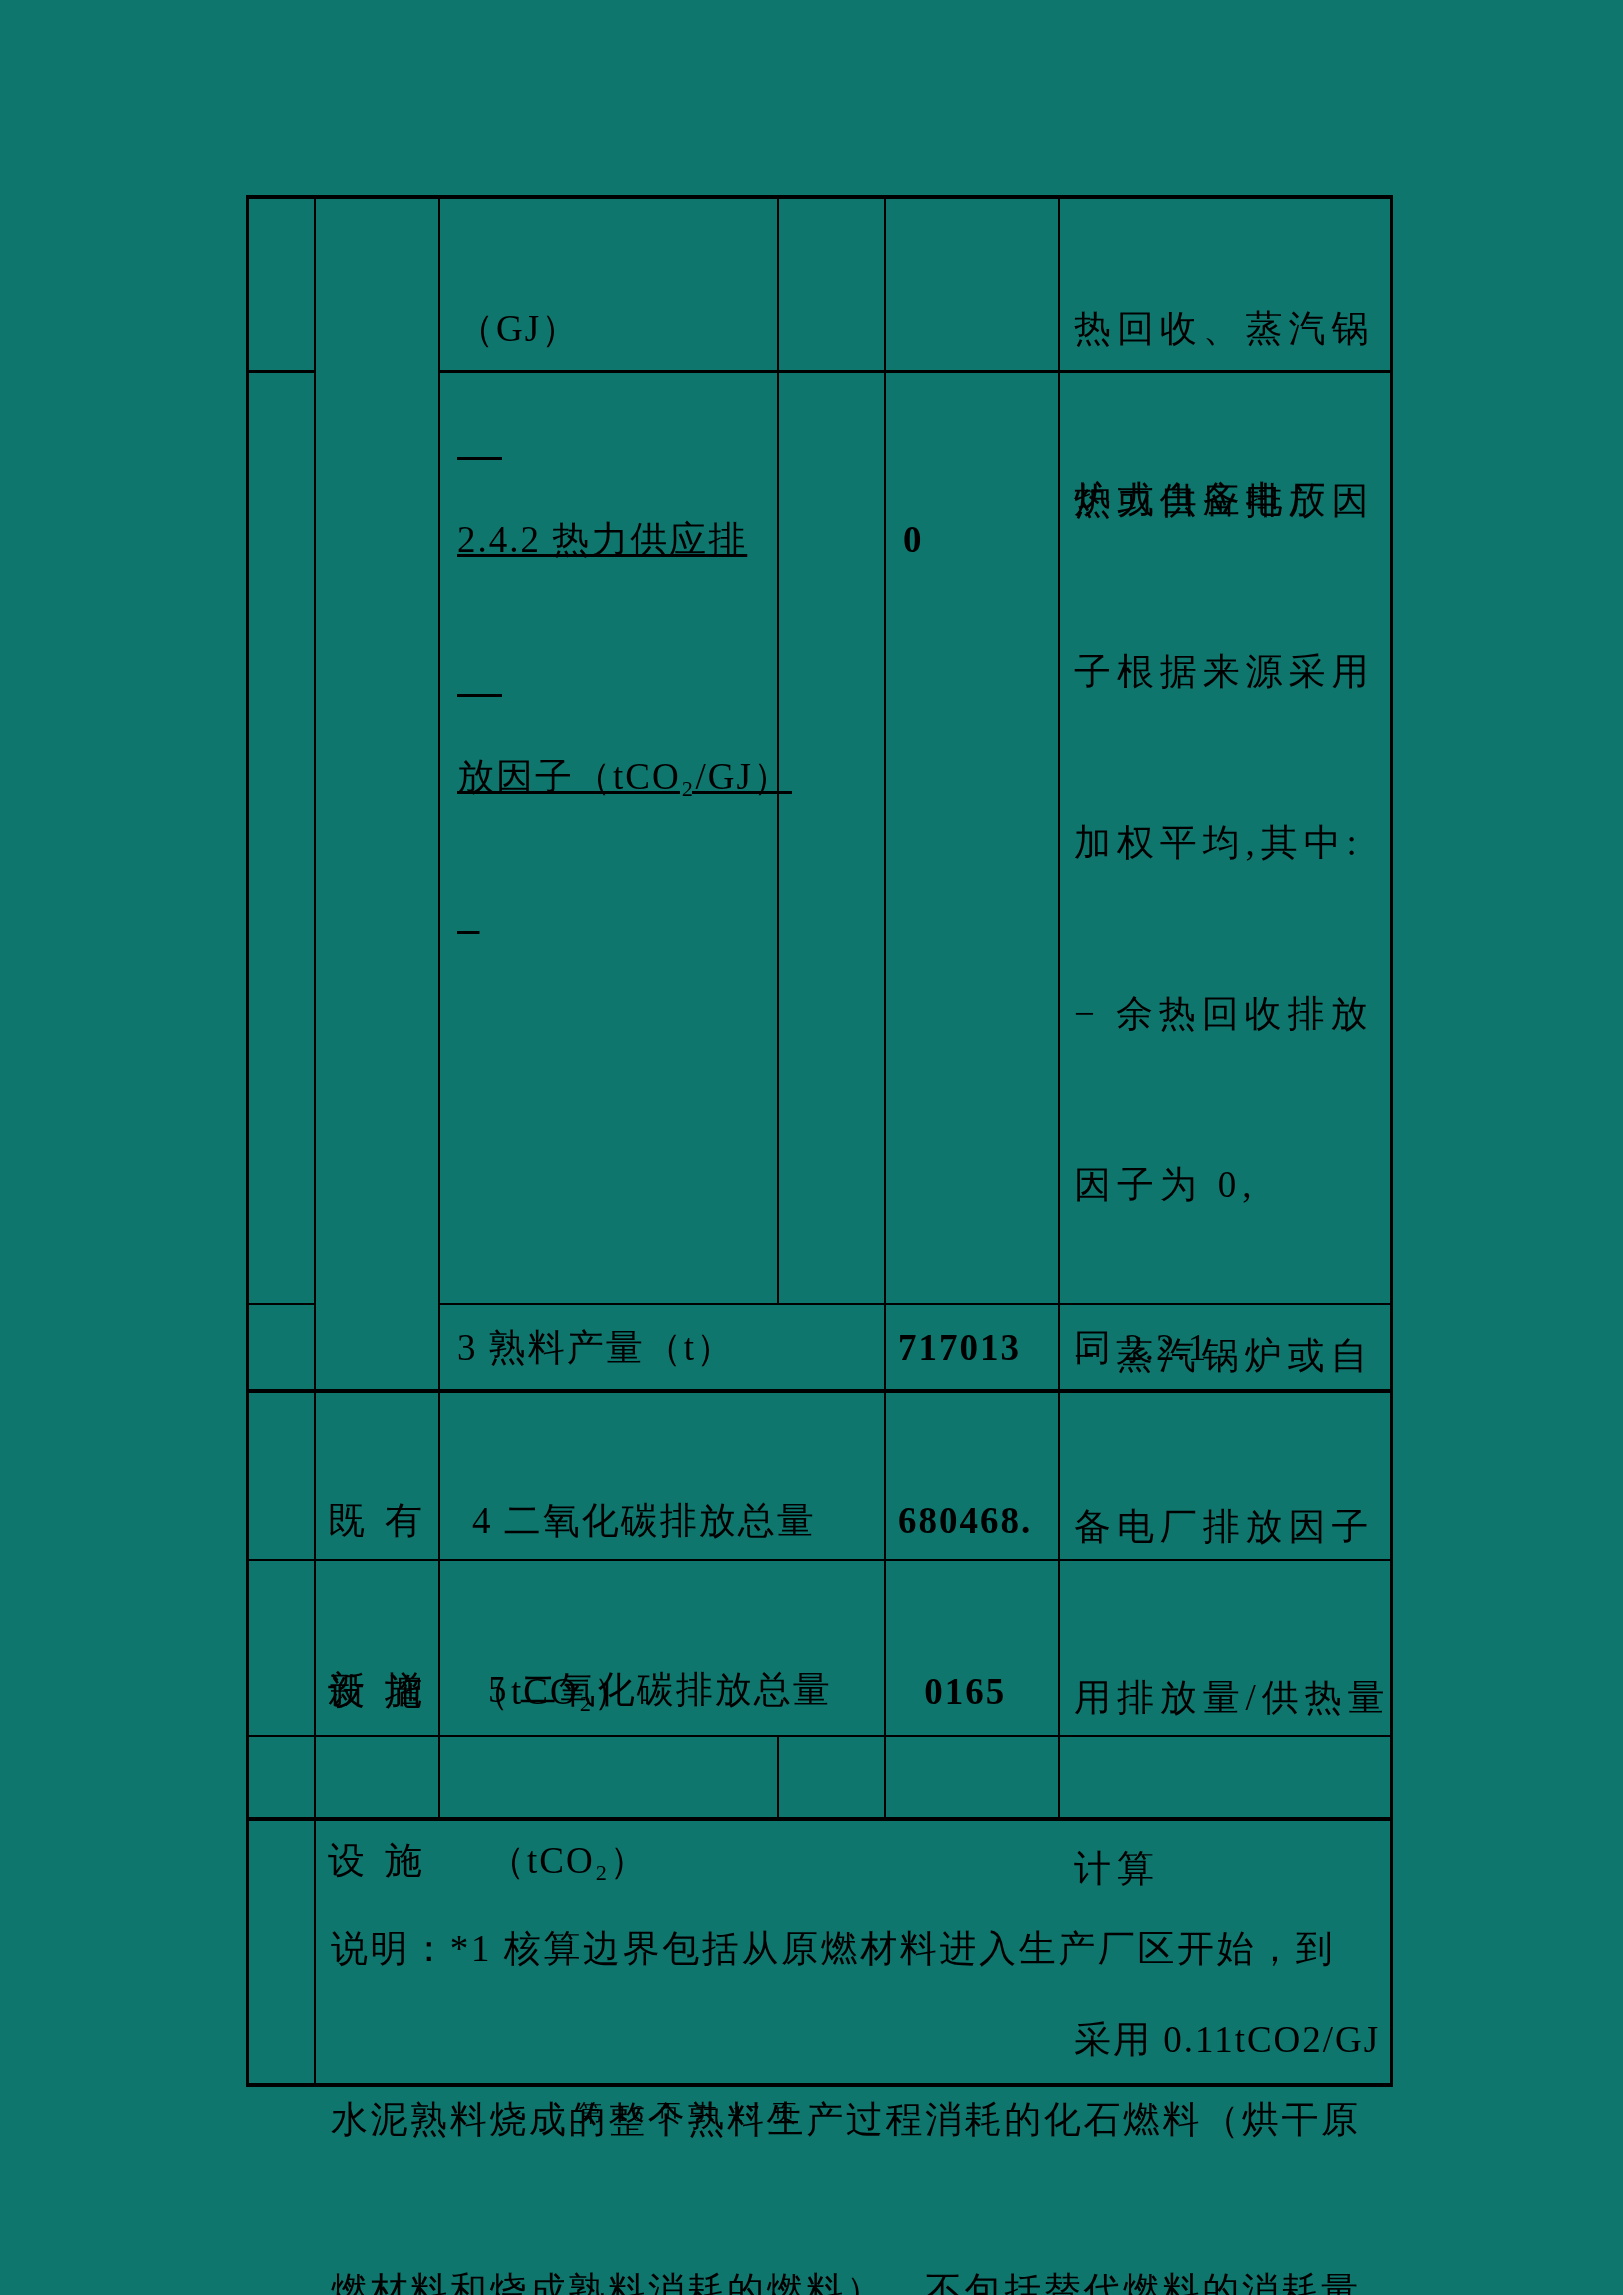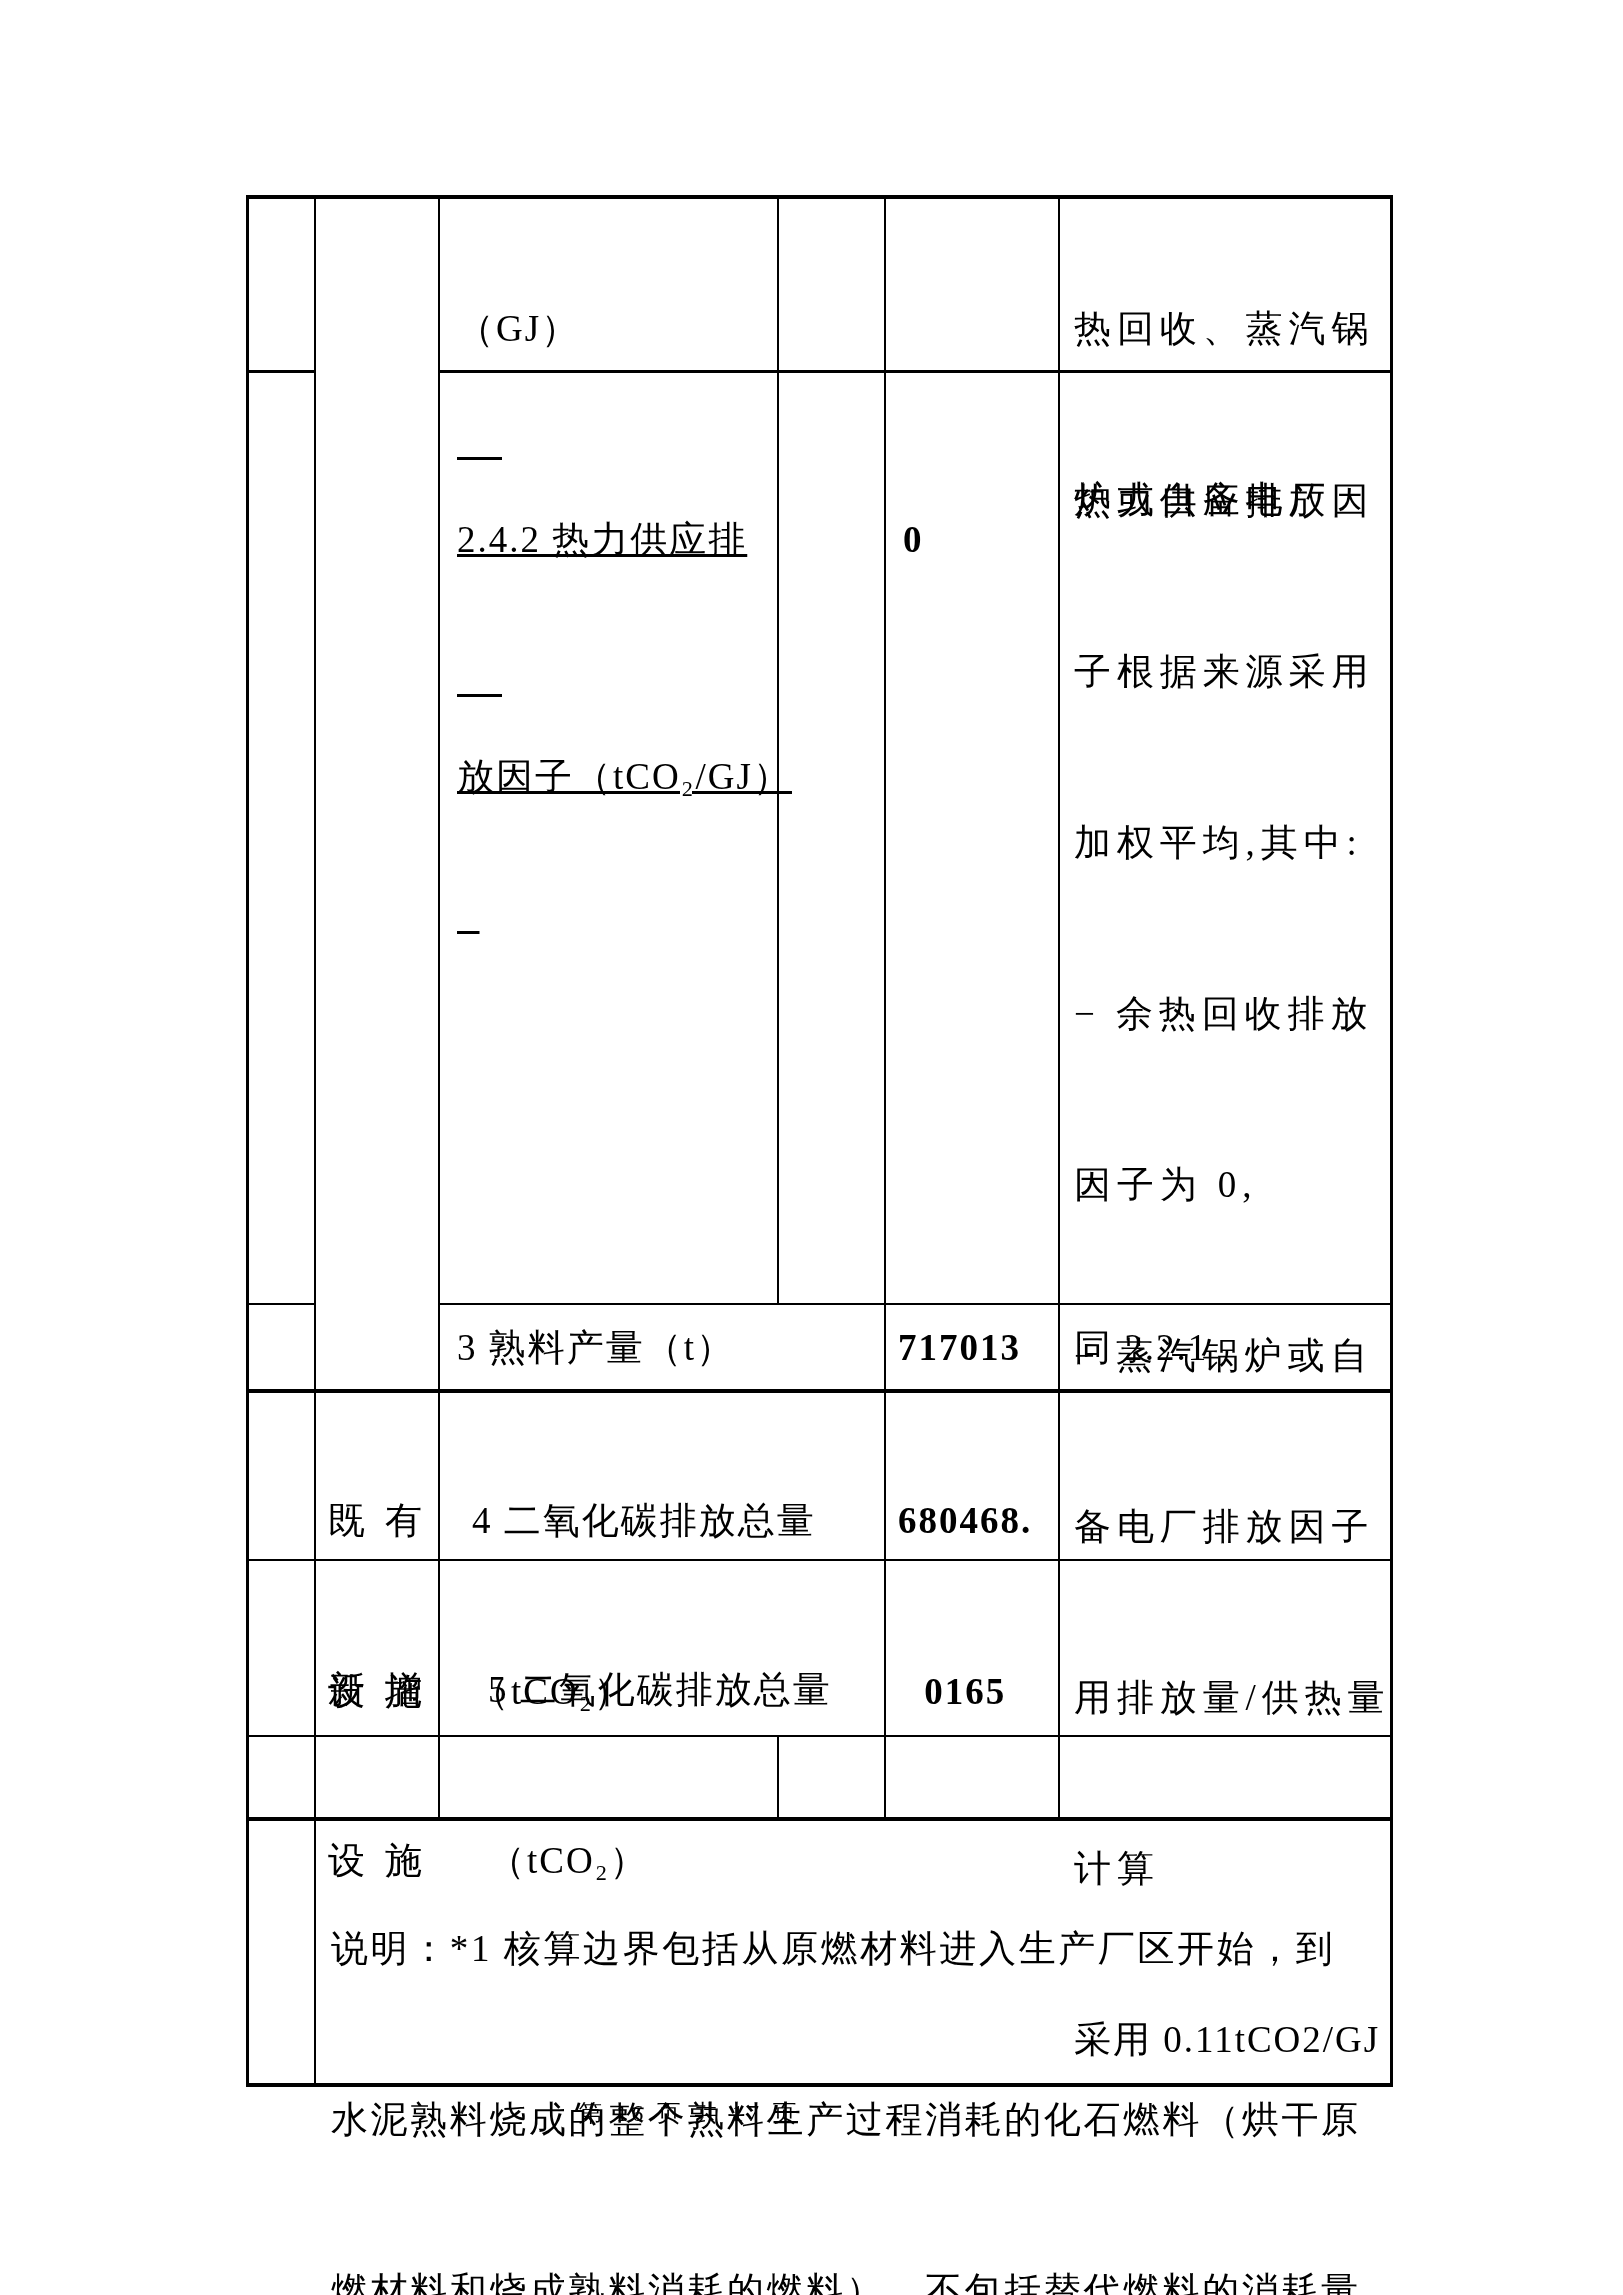--- a/index.html
+++ b/index.html
@@ -1,19 +1,19 @@
 <!DOCTYPE html>
 <html style="font-size:10.5px"><head>
 <meta charset="utf-8">
 <style>
   html,body{margin:0;padding:0;background:#888;}
   .page{
     position:relative;
     width:1623px;height:2295px;
-    background:#ffffff;
+    background:#0f766e;
     font-family:"Liberation Serif","DejaVu Serif",serif;
     color:#000;
     overflow:hidden;
   }
   .gl{position:absolute;background:#000;}
   .txt{
     position:absolute;
     font-size:37px;
     color:#000;
     white-space:pre;

